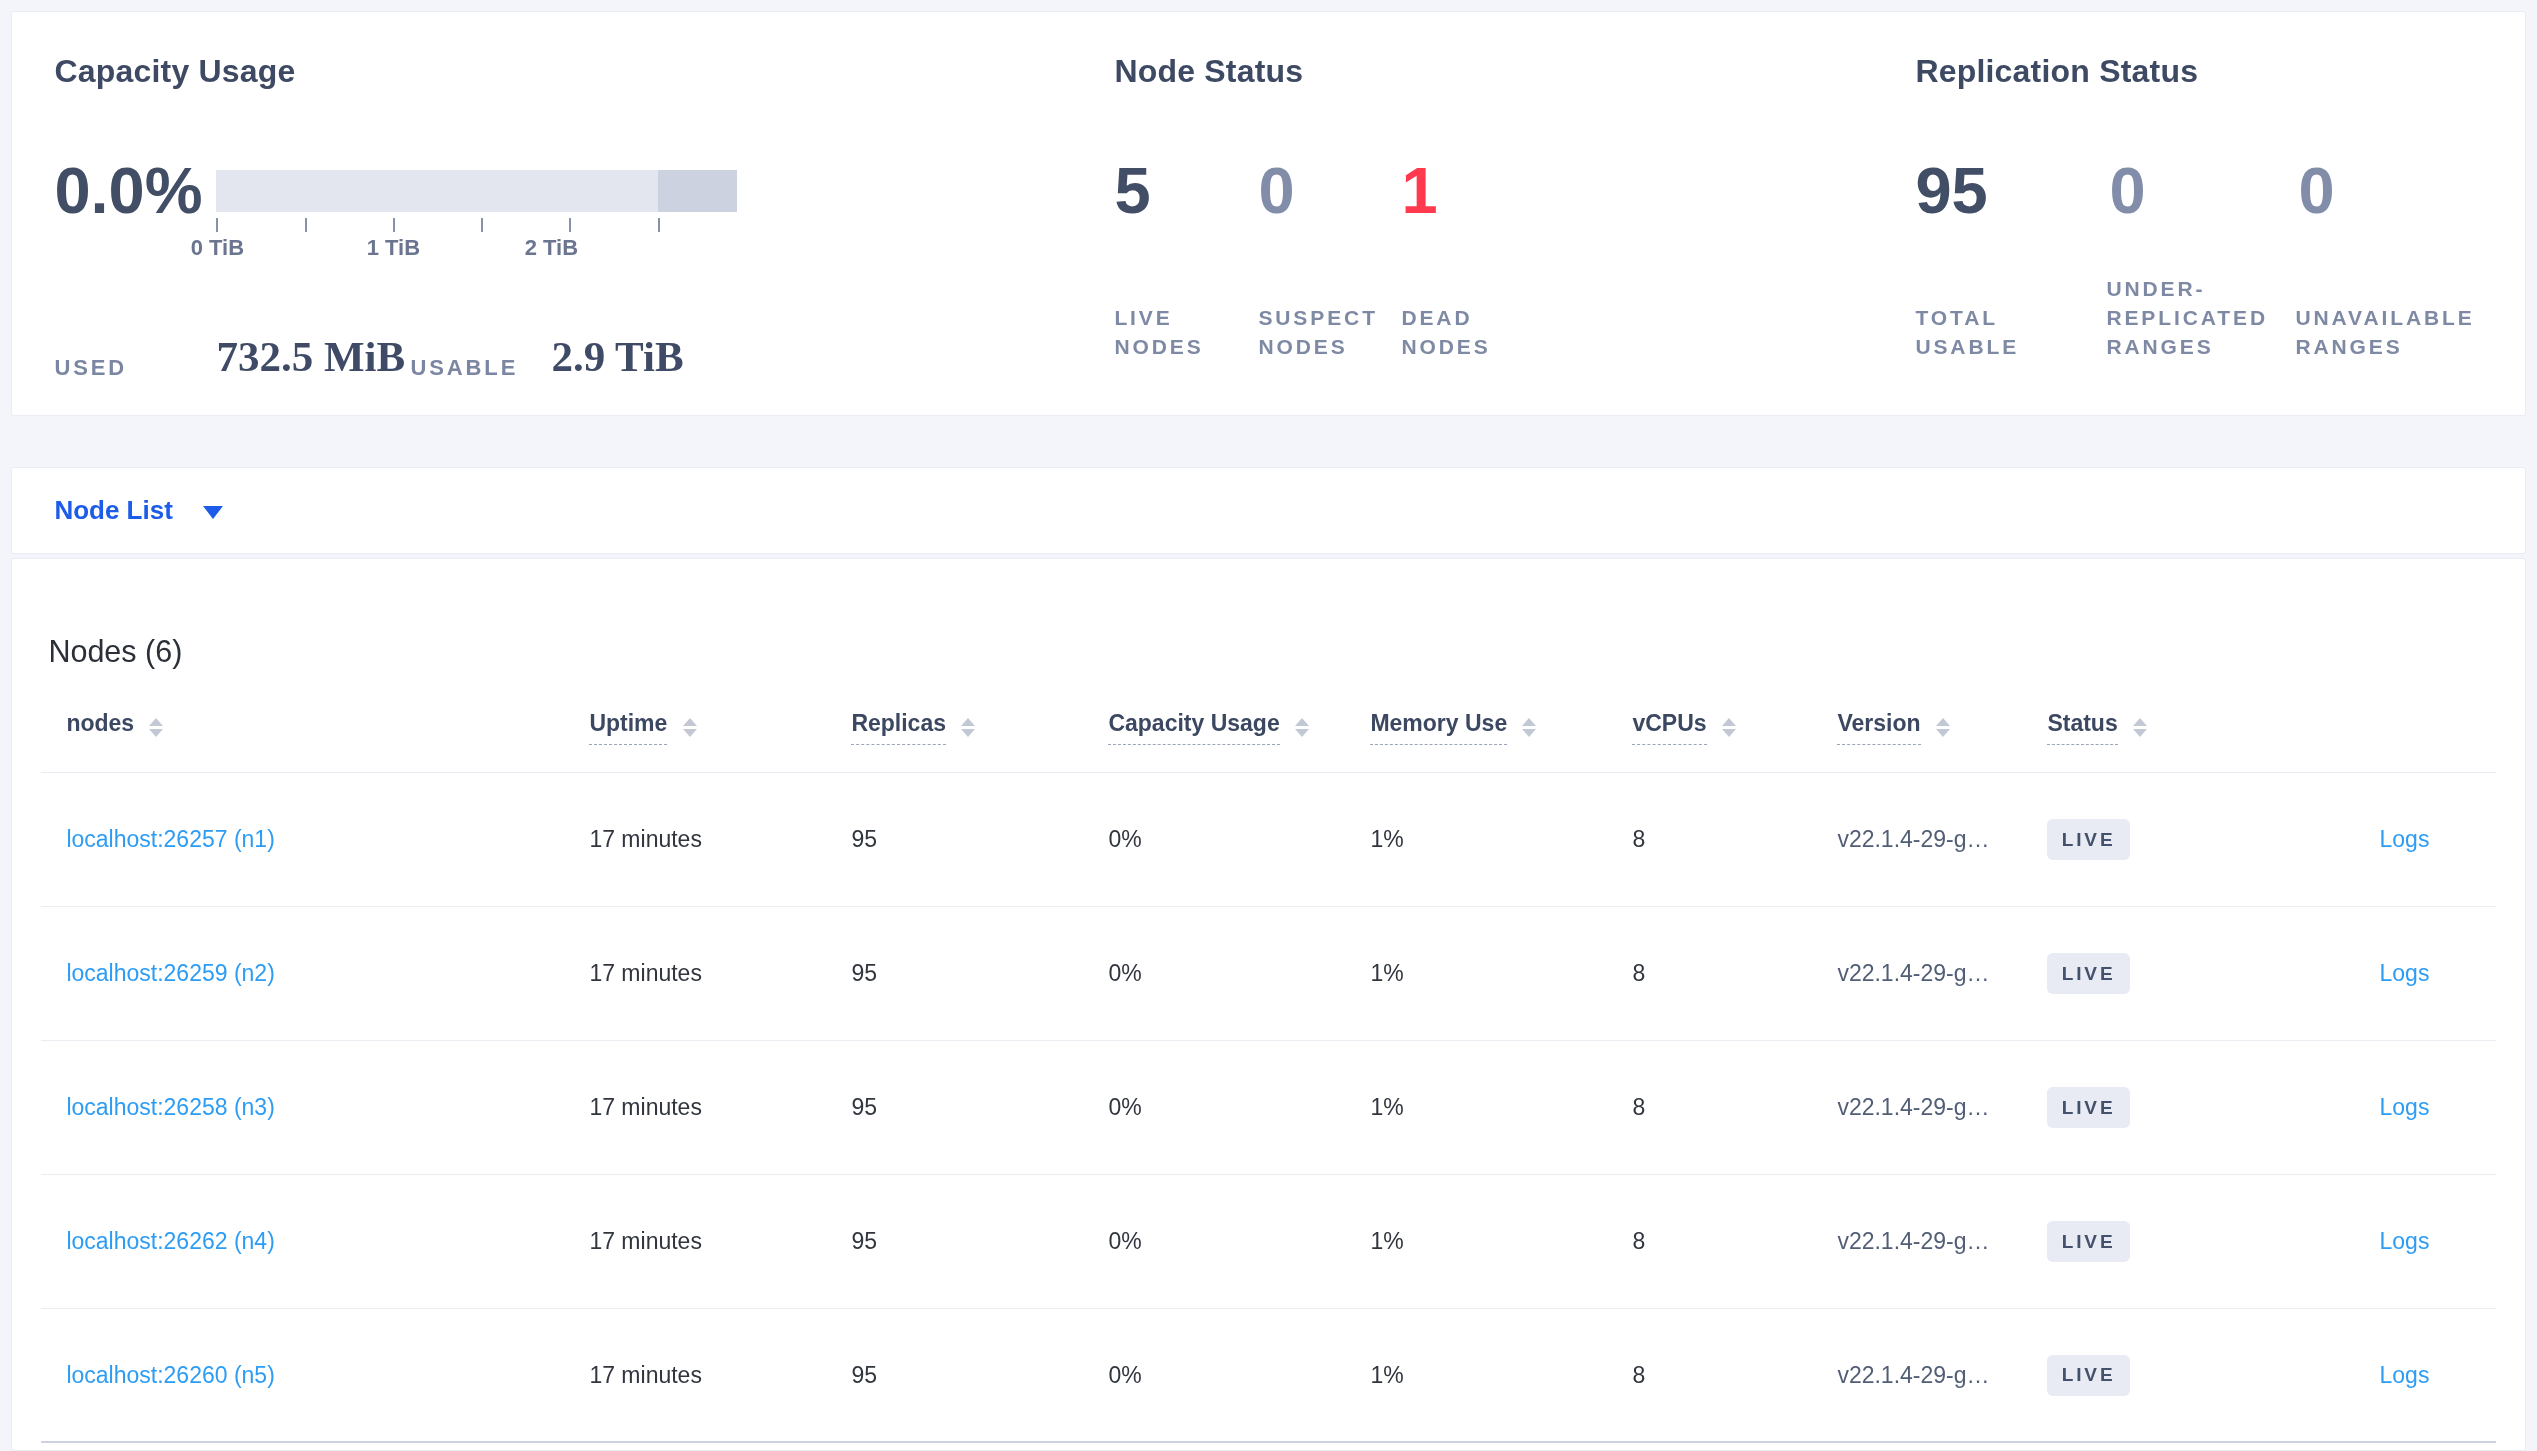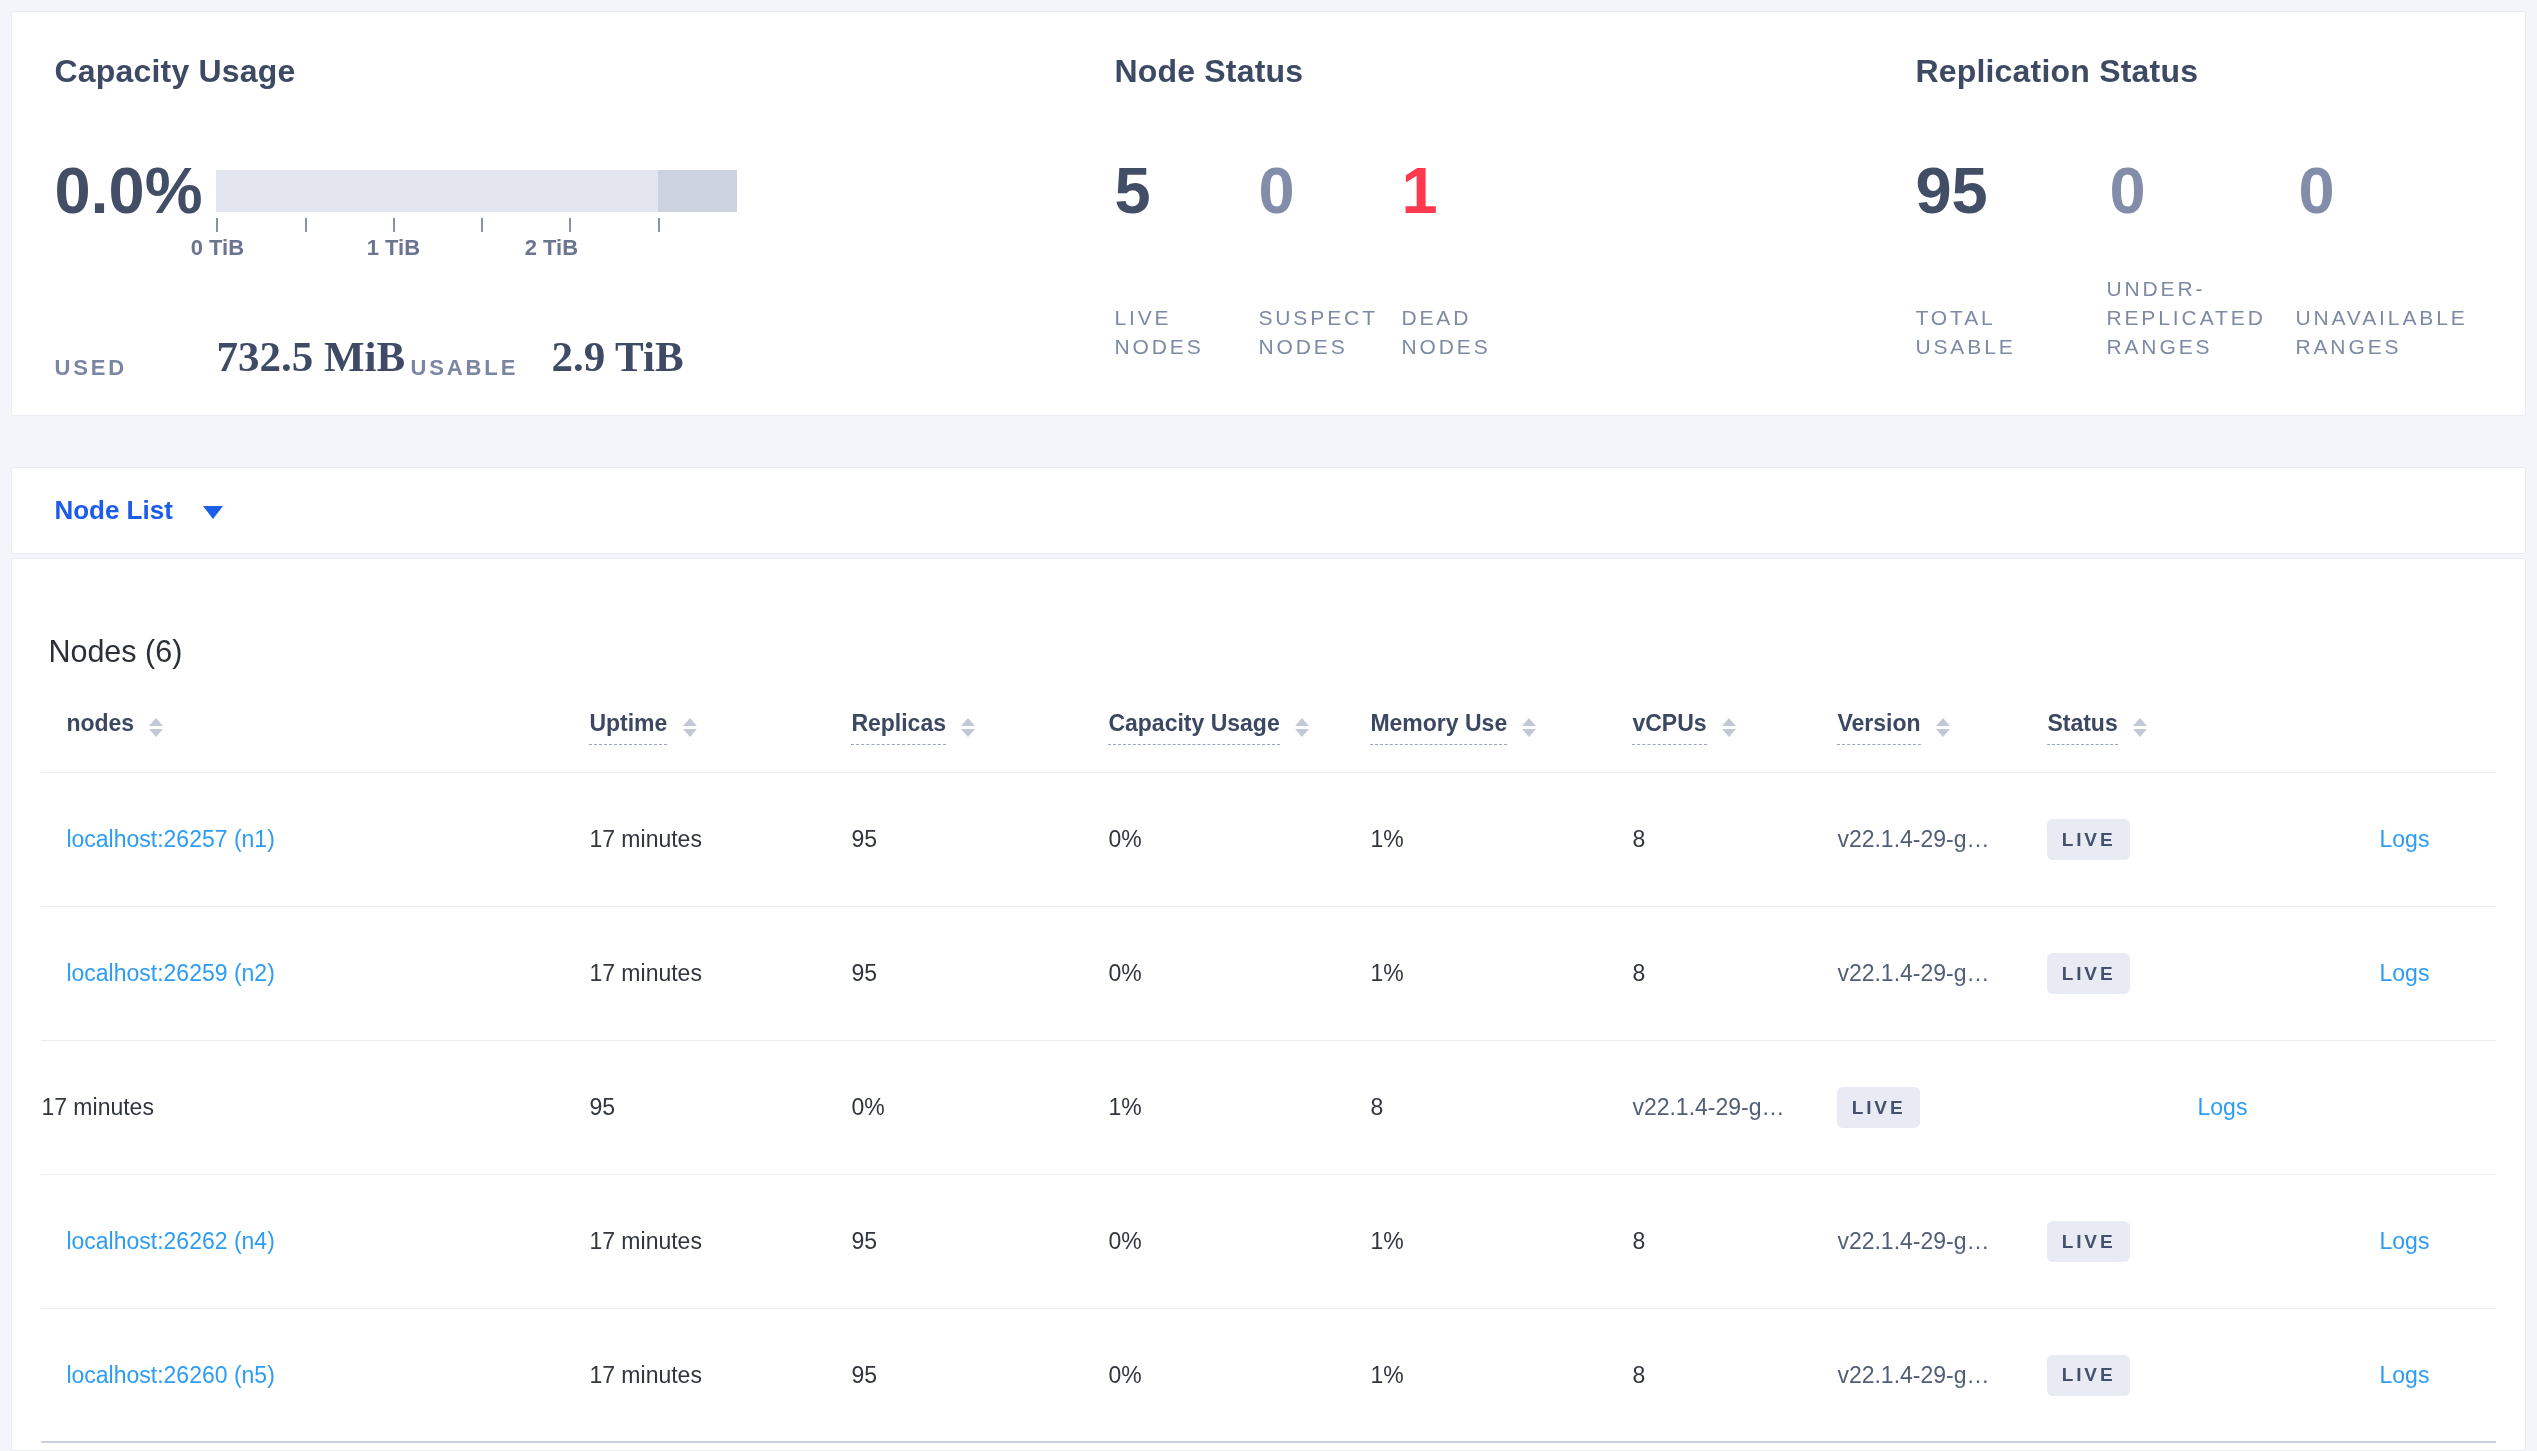--- a/index.html
+++ b/index.html
@@ -25,21 +25,21 @@
 
   .big-num {
     position:absolute; top:143px; font-size:65px; line-height:72px;
     font-weight:700; color:#414e66;
   }
   .big-num.muted { color:#828da9; }
   .big-num.dead  { color:#ff3a4f; }
 
   .stat-label {
     position:absolute; bottom:54px; font-size:21px; line-height:29px;
-    font-weight:400; letter-spacing:2.9px; color:#7e89a4;
+    font-weight:700; letter-spacing:2.9px; color:#7e89a4;
   }
 
   .cap-pct { left:42px; }
   .cap-chart { position:absolute; left:204px; top:158px; width:521px; height:42px; }
   .cap-track { position:absolute; inset:0; background:#e3e6ef; }
   .cap-reserved { position:absolute; right:0; top:0; bottom:0; width:79px; background:#cdd2e0; }
   .cap-tick {
     position:absolute; top:48px; width:1.9px; height:13.3px; background:#8791a8;
   }
   .cap-tick-label {
@@ -247,20 +247,21 @@
           <div class="cell">17 minutes</div>
           <div class="cell">95</div>
           <div class="cell">0%</div>
           <div class="cell">1%</div>
           <div class="cell">8</div>
           <div class="cell c-version">v22.1.4-29-g…</div>
           <div class="cell"><span class="status-badge">LIVE</span></div>
           <div class="cell c-last"><a class="logs-link">Logs</a></div>
         </div>
         <div class="tr row">
+          <div class="cell c-first"><a class="node-link">localhost:26258 (n3)</a></div>
           <div class="cell">17 minutes</div>
           <div class="cell">95</div>
           <div class="cell">0%</div>
           <div class="cell">1%</div>
           <div class="cell">8</div>
           <div class="cell c-version">v22.1.4-29-g…</div>
           <div class="cell"><span class="status-badge">LIVE</span></div>
           <div class="cell c-last"><a class="logs-link">Logs</a></div>
         </div>
         <div class="tr row">

